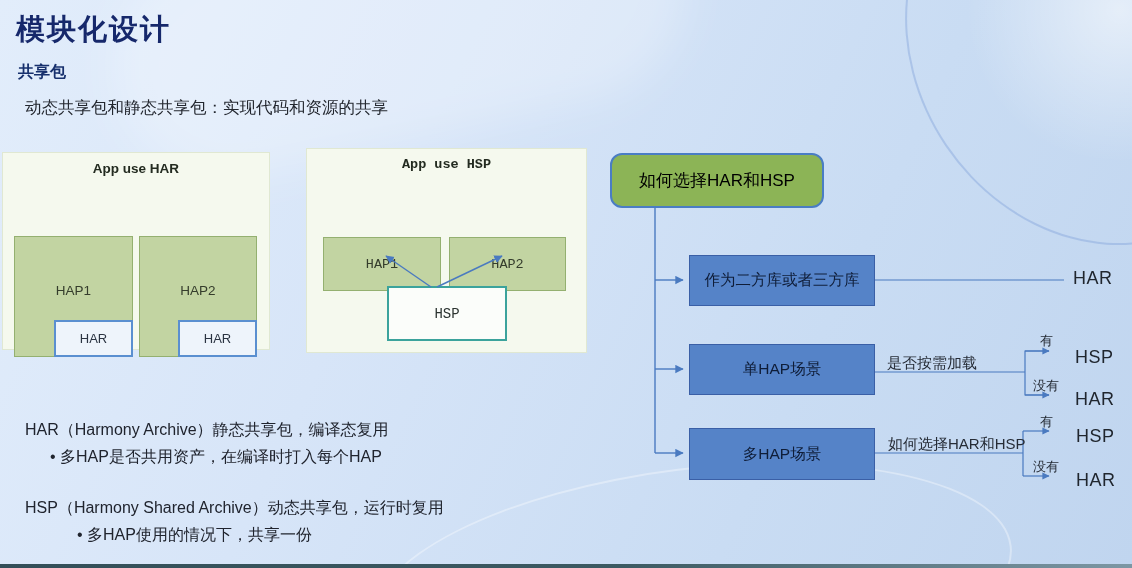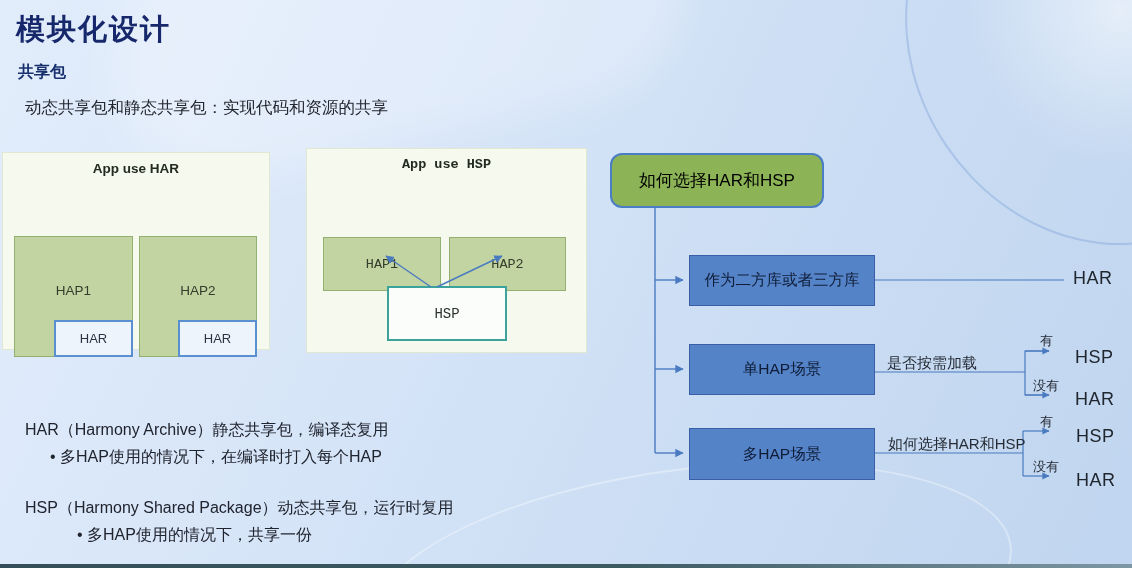--- a/index.html
+++ b/index.html
@@ -121,18 +121,18 @@
   <div class="abs yn-label" style="left:1040px;top:413px;">有</div>
   <div class="abs yn-label" style="left:1033px;top:458px;">没有</div>
 
   <div class="abs leaf-label" style="left:1073px;top:268px;">HAR</div>
   <div class="abs leaf-label" style="left:1075px;top:347px;">HSP</div>
   <div class="abs leaf-label" style="left:1075px;top:389px;">HAR</div>
   <div class="abs leaf-label" style="left:1076px;top:426px;">HSP</div>
   <div class="abs leaf-label" style="left:1076px;top:470px;">HAR</div>
 
   <div class="abs note-heading" style="left:25px;top:420px;">HAR（Harmony Archive）静态共享包，编译态复用</div>
-  <div class="abs note-bullet" style="left:50px;top:447px;">•  多HAP使用的情况下，在编译时打入每个HAP</div>
-  <div class="abs note-heading" style="left:25px;top:498px;">HSP（Harmony Shared Package）动态共享包，运行时复用</div>
+  <div class="abs note-bullet" style="left:50px;top:447px;">•  多HAP是否共用资产，在编译时打入每个HAP</div>
+  <div class="abs note-heading" style="left:25px;top:498px;">HSP（Harmony Shared Archive）动态共享包，运行时复用</div>
   <div class="abs note-bullet" style="left:50px;top:525px;margin-left:27px;">•  多HAP使用的情况下，共享一份</div>
 
   <div class="bottom-bar"></div>
 </div>
 
 </body></html>

